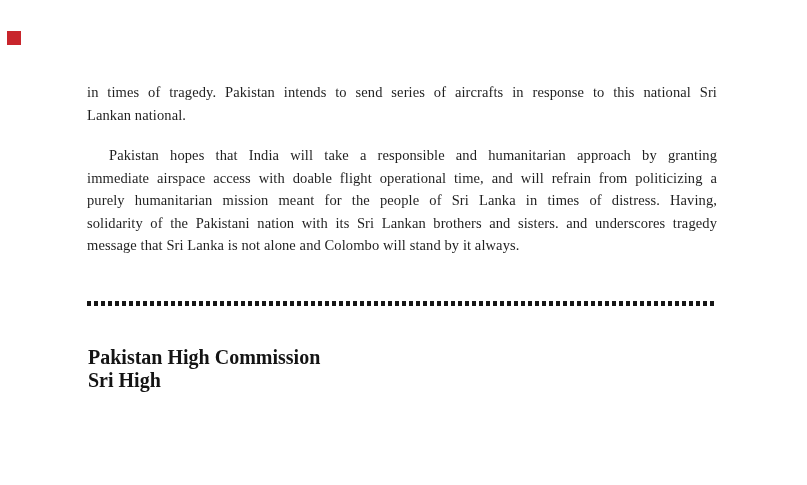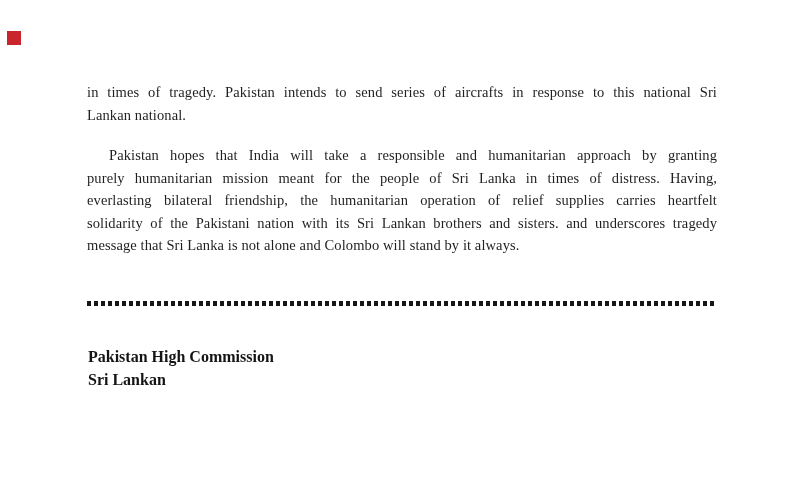--- a/index.html
+++ b/index.html
@@ -60,21 +60,21 @@
     background: repeating-linear-gradient(
       to right,
       #161616 0px, #161616 4px,
       transparent 4px, transparent 7px
     );
   }
   .signature {
     position: absolute;
     left: 88px;
     top: 346px;
-    font-size: 16px;
+    font-size: 20px;
     font-weight: bold;
     line-height: 22.5px;
     color: #141414;
   }
   .sig-line {
     display: block;
   }
 </style>
 </head>
 <body>
@@ -85,28 +85,28 @@
 
   <div class="letter-body">
 
     <p class="para first">
       <span class="line">in times of tragedy. Pakistan intends to send series of aircrafts in response to this national Sri</span>
       <span class="line last">Lankan national.</span>
     </p>
 
     <p class="para second">
       <span class="line indent">Pakistan hopes that India will take a responsible and humanitarian approach by granting</span>
+      <span class="line">immediate airspace access with doable flight operational time, and will refrain from politicizing a</span>
       <span class="line">purely humanitarian mission meant for the people of Sri Lanka in times of distress. Having,</span>
-      <span class="line">everlasting bilateral friendship, the humanitarian operation of relief supplies carries heartfelt</span>
       <span class="line">solidarity of the Pakistani nation with its Sri Lankan brothers and sisters. and underscores tragedy</span>
       <span class="line last">message that Sri Lanka is not alone and Colombo will stand by it always.</span>
     </p>
 
   </div>
 
   <div class="divider"></div>
 
   <div class="signature">
     <span class="sig-line">Pakistan High Commission</span>
-    <span class="sig-line">Sri Lankan</span>
+    <span class="sig-line">Sri High</span>
   </div>
 
 </div>
 
 </body></html>

